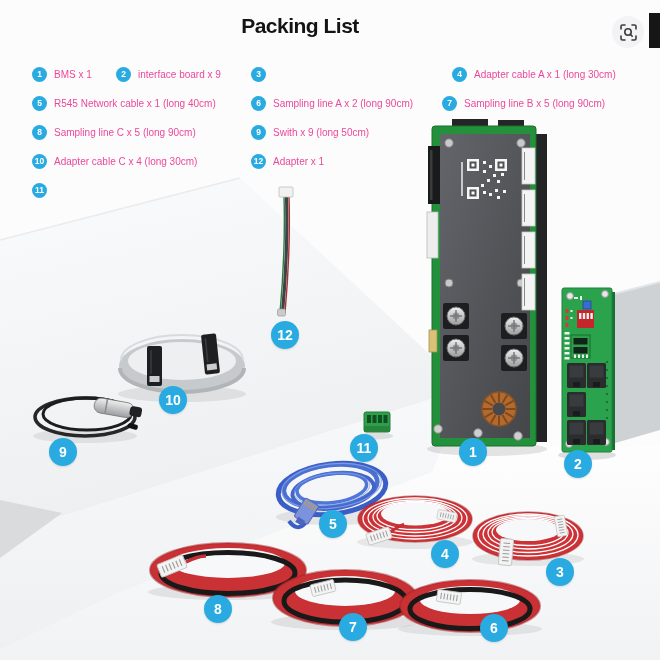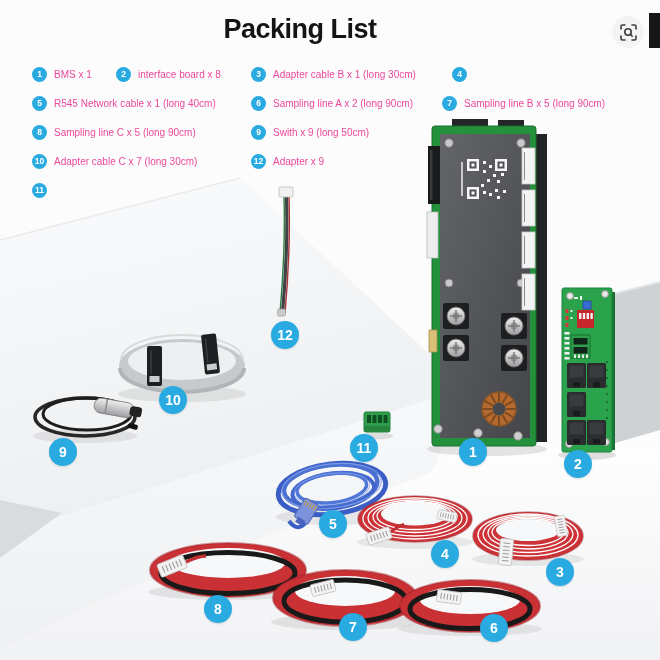--- a/index.html
+++ b/index.html
@@ -3,21 +3,21 @@
 <meta charset="utf-8">
 <style>
   html,body{margin:0;padding:0;background:#ffffff;}
   .canvas{
     position:relative;width:660px;height:660px;overflow:hidden;
     background:#ffffff;font-family:"Liberation Sans", sans-serif;
   }
   
   .title{
     position:absolute;left:0;top:14px;width:600px;text-align:center;
-    font-size:27px;font-weight:700;letter-spacing:-0.5px;color:#141414;
+    font-size:21px;font-weight:700;letter-spacing:-0.5px;color:#141414;
   }
   .zoom-btn{
     position:absolute;left:612px;top:16px;width:32px;height:32px;border-radius:50%;
     background:#f3f3f5;display:flex;align-items:center;justify-content:center;
     border:none;cursor:pointer;
   }
   .corner-bar{position:absolute;left:649px;top:13px;width:11px;height:35px;background:#161616;}
   
   .pl-item{position:absolute;display:flex;align-items:center;height:16px;}
   .badge-sm{
@@ -410,28 +410,28 @@
     </svg>
   </button>
   <div class="corner-bar"></div>
 
   <div class="pl-item pi-0">
     <span class="badge-sm">1</span>
     <span class="pl-label">BMS x 1</span>
   </div>
   <div class="pl-item pi-1">
     <span class="badge-sm">2</span>
-    <span class="pl-label">interface board x 8</span>
+    <span class="pl-label">interface board x 9</span>
   </div>
   <div class="pl-item pi-2">
     <span class="badge-sm">3</span>
-    <span class="pl-label">Adapter cable B x 1 (long 30cm)</span>
   </div>
   <div class="pl-item pi-3">
     <span class="badge-sm">4</span>
+    <span class="pl-label">Adapter cable A x 1 (long 30cm)</span>
   </div>
   <div class="pl-item pi-4">
     <span class="badge-sm">5</span>
     <span class="pl-label">R545 Network cable x 1 (long 40cm)</span>
   </div>
   <div class="pl-item pi-5">
     <span class="badge-sm">6</span>
     <span class="pl-label">Sampling line A x 2 (long 90cm)</span>
   </div>
   <div class="pl-item pi-6">
@@ -441,25 +441,25 @@
   <div class="pl-item pi-7">
     <span class="badge-sm">8</span>
     <span class="pl-label">Sampling line C x 5 (long 90cm)</span>
   </div>
   <div class="pl-item pi-8">
     <span class="badge-sm">9</span>
     <span class="pl-label">Swith x 9 (long 50cm)</span>
   </div>
   <div class="pl-item pi-9">
     <span class="badge-sm">10</span>
-    <span class="pl-label">Adapter cable C x 7 (long 30cm)</span>
+    <span class="pl-label">Adapter cable C x 4 (long 30cm)</span>
   </div>
   <div class="pl-item pi-10">
     <span class="badge-sm">12</span>
-    <span class="pl-label">Adapter x 9</span>
+    <span class="pl-label">Adapter x 1</span>
   </div>
   <div class="pl-item pi-11">
     <span class="badge-sm">11</span>
   </div>
 
   <div class="scene-badge sb-12">12</div>
   <div class="scene-badge sb-10">10</div>
   <div class="scene-badge sb-9">9</div>
   <div class="scene-badge sb-11">11</div>
   <div class="scene-badge sb-1">1</div>

